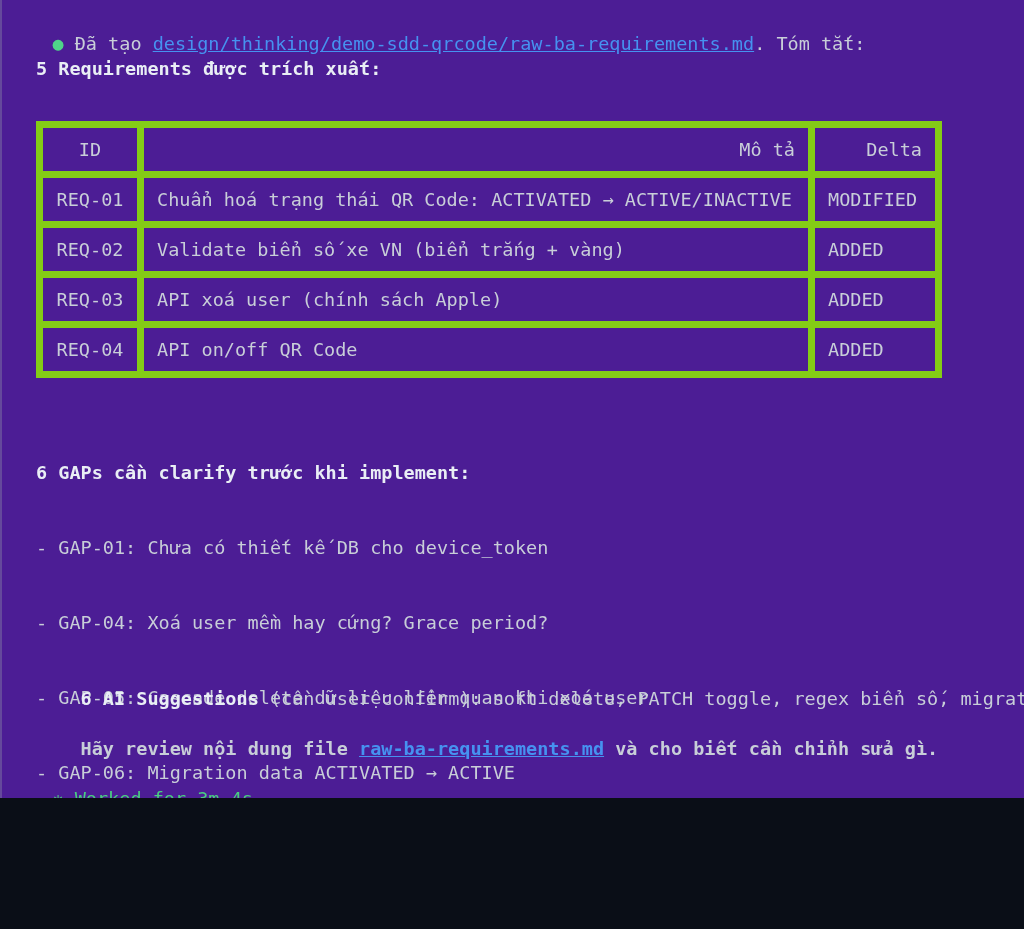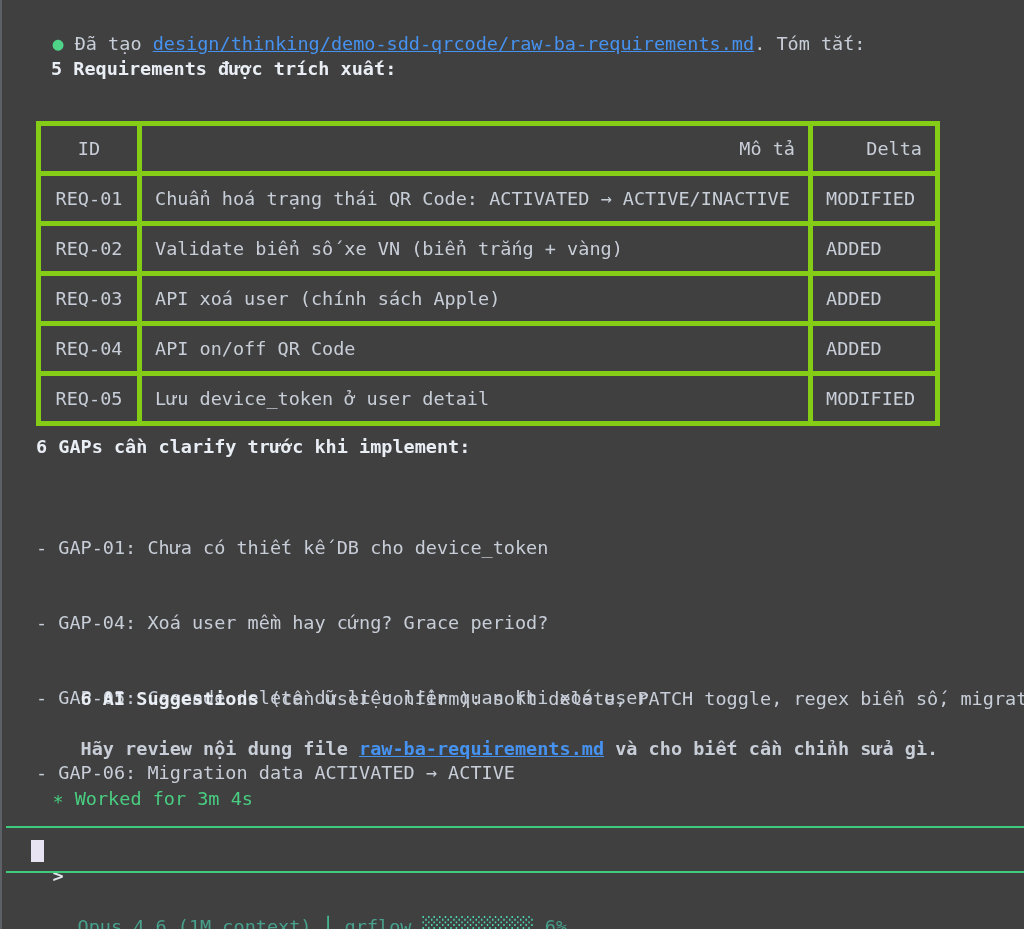--- a/index.html
+++ b/index.html
@@ -1,21 +1,21 @@
 <!DOCTYPE html>
 <html><head>
 <meta charset="utf-8">
 <style>
   * { box-sizing: border-box; }
   html, body { margin: 0; padding: 0; background: #0a0e17; }
   .screen {
     position: relative;
     width: 1024px;
-    height: 929px;
-    background: #404040;
+    height: 798px;
+    background: #4c1d95;
     font-family: "DejaVu Sans Mono", "DejaVu Sans", monospace;
     font-size: 18.5px;
     line-height: 25px;
     color: #c8ced8;
     overflow: hidden;
   }
   .edge-line {
     position: absolute; left: 0; top: 0; width: 2px; height: 929px;
     background: rgba(150,158,170,0.35);
   }
@@ -29,21 +29,21 @@
   .teal { color: #47a18d; }
   .teal-bright { color: #4cd9b5; }
   .sep { color: #45cf9e; margin: 0 11px; }
   .m-left { margin-left: 11px; }
 
   table.reqtable {
     position: absolute; left: 36px; top: 121px;
     border-collapse: collapse; table-layout: fixed;
   }
   .reqtable th, .reqtable td {
-    border: 5px solid #84cc16;
+    border: 7px solid #84cc16;
     height: 50px;
     padding: 0 13px;
     font-weight: normal;
     color: #c8ced8;
     white-space: pre;
     overflow: hidden;
   }
   .col-id    { width: 101px; text-align: center; }
   .col-desc  { width: 671px; text-align: left; }
   .col-delta { width: 127px; text-align: left; }
@@ -64,21 +64,21 @@
 </head>
 <body>
 
 <div class="screen">
   <div class="edge-line"></div>
 
   <div class="row" style="top:6px; left:8px;">
     <span class="bullet">●</span><span>Đã tạo </span><span class="link">design/thinking/demo-sdd-qrcode/raw-ba-requirements.md</span><span>. Tóm tắt:</span>
   </div>
 
-  <div class="row bold" style="top:56px; left:51px;">5 Requirements được trích xuất:</div>
+  <div class="row bold" style="top:56px; left:36px;">5 Requirements được trích xuất:</div>
 
   <table class="reqtable">
     <tbody>
         <tr>
       <th class="col-id">ID</th>
       <th class="col-desc">Mô tả</th>
       <th class="col-delta">Delta</th>
     </tr>
     <tr>
       <td class="col-id">REQ-01</td>
@@ -93,29 +93,24 @@
     <tr>
       <td class="col-id">REQ-03</td>
       <td class="col-desc">API xoá user (chính sách Apple)</td>
       <td class="col-delta">ADDED</td>
     </tr>
     <tr>
       <td class="col-id">REQ-04</td>
       <td class="col-desc">API on/off QR Code</td>
       <td class="col-delta">ADDED</td>
     </tr>
-    <tr>
-      <td class="col-id">REQ-05</td>
-      <td class="col-desc">Lưu device_token ở user detail</td>
-      <td class="col-delta">MODIFIED</td>
-    </tr>
   </tbody>
     </table>
 
-  <div class="row bold" style="top:434px; left:36px;">6 GAPs cần clarify trước khi implement:</div>
+  <div class="row bold" style="top:460px; left:36px;">6 GAPs cần clarify trước khi implement:</div>
   <div class="gaplist">
     <div>- GAP-01: Chưa có thiết kế DB cho device_token</div>
     <div>- GAP-04: Xoá user mềm hay cứng? Grace period?</div>
     <div>- GAP-05: Cascade delete dữ liệu liên quan khi xoá user</div>
     <div>- GAP-06: Migration data ACTIVATED → ACTIVE</div>
   </div>
 
   <div class="row" style="top:661px; left:36px;">
     <span class="bold">6 AI Suggestions</span><span> (cần user confirm): soft delete, PATCH toggle, regex biển số, migration</span>
   </div>

